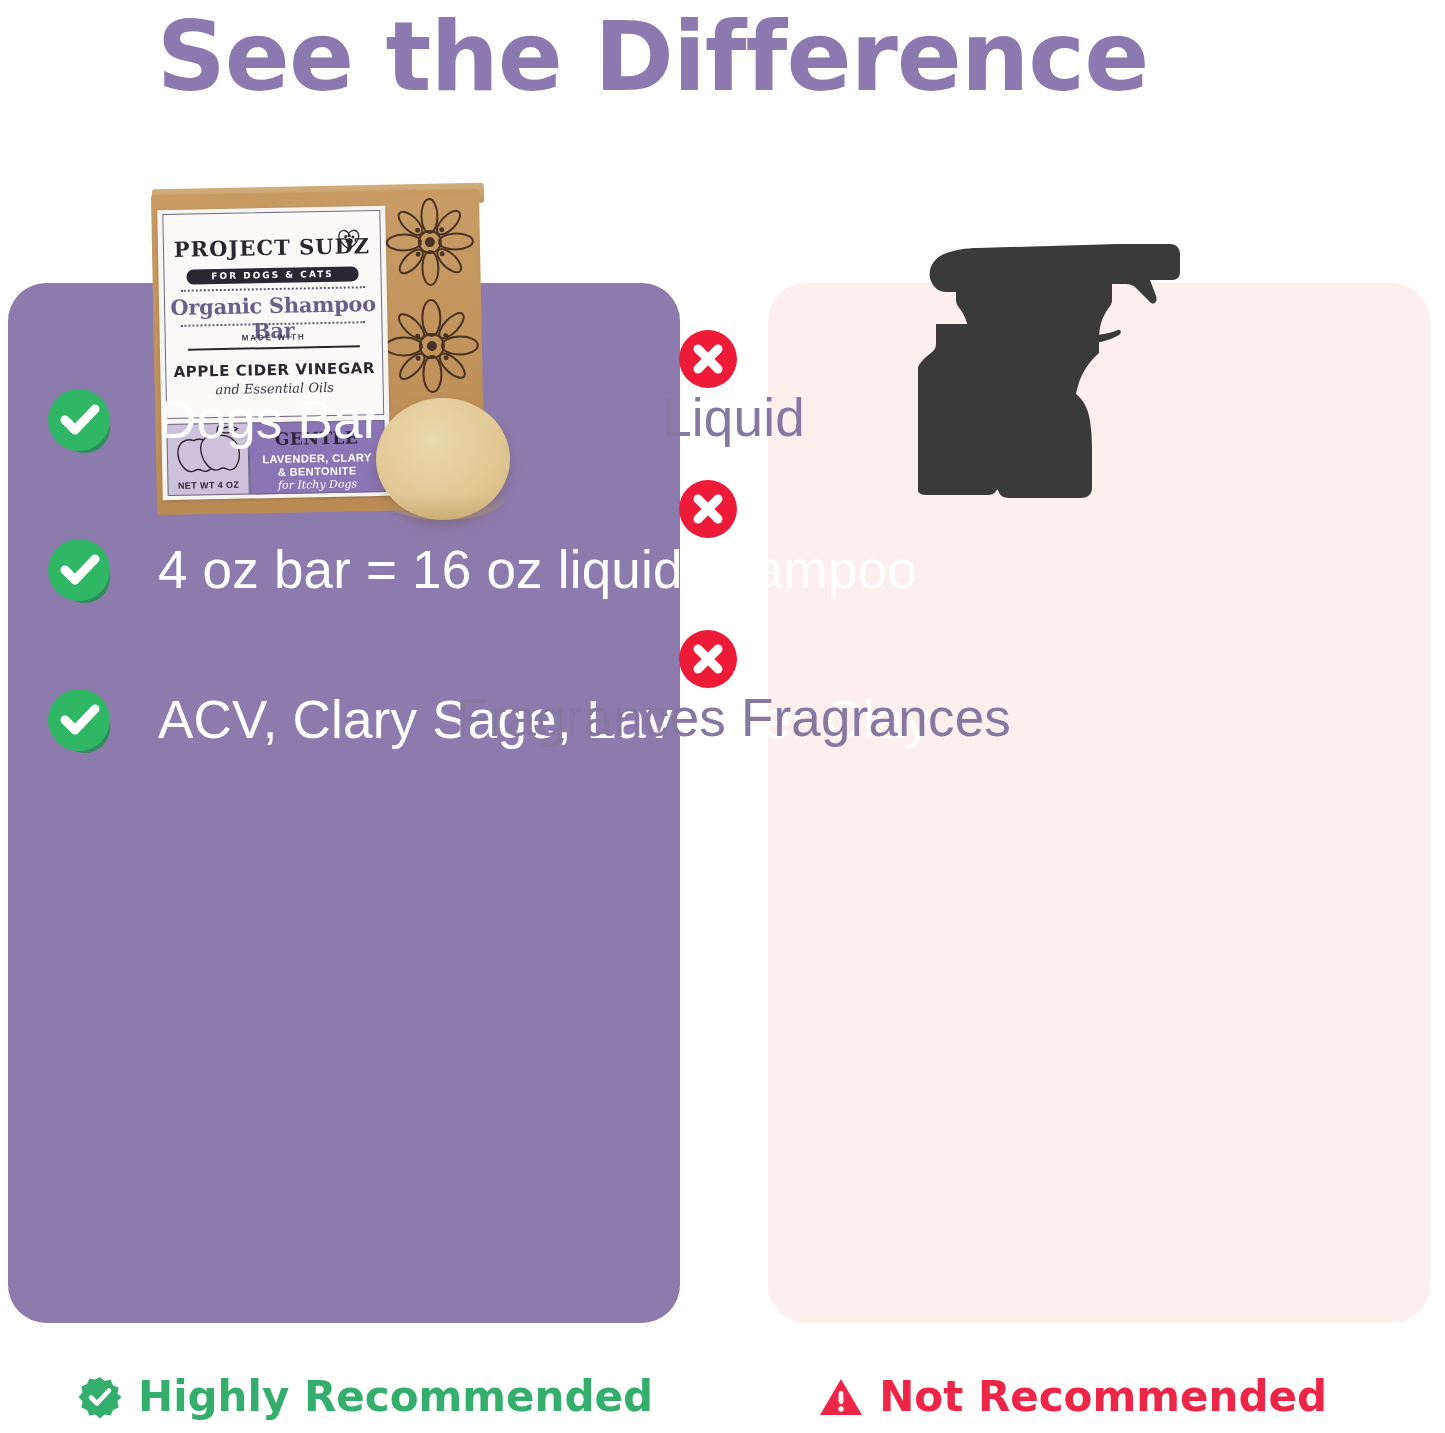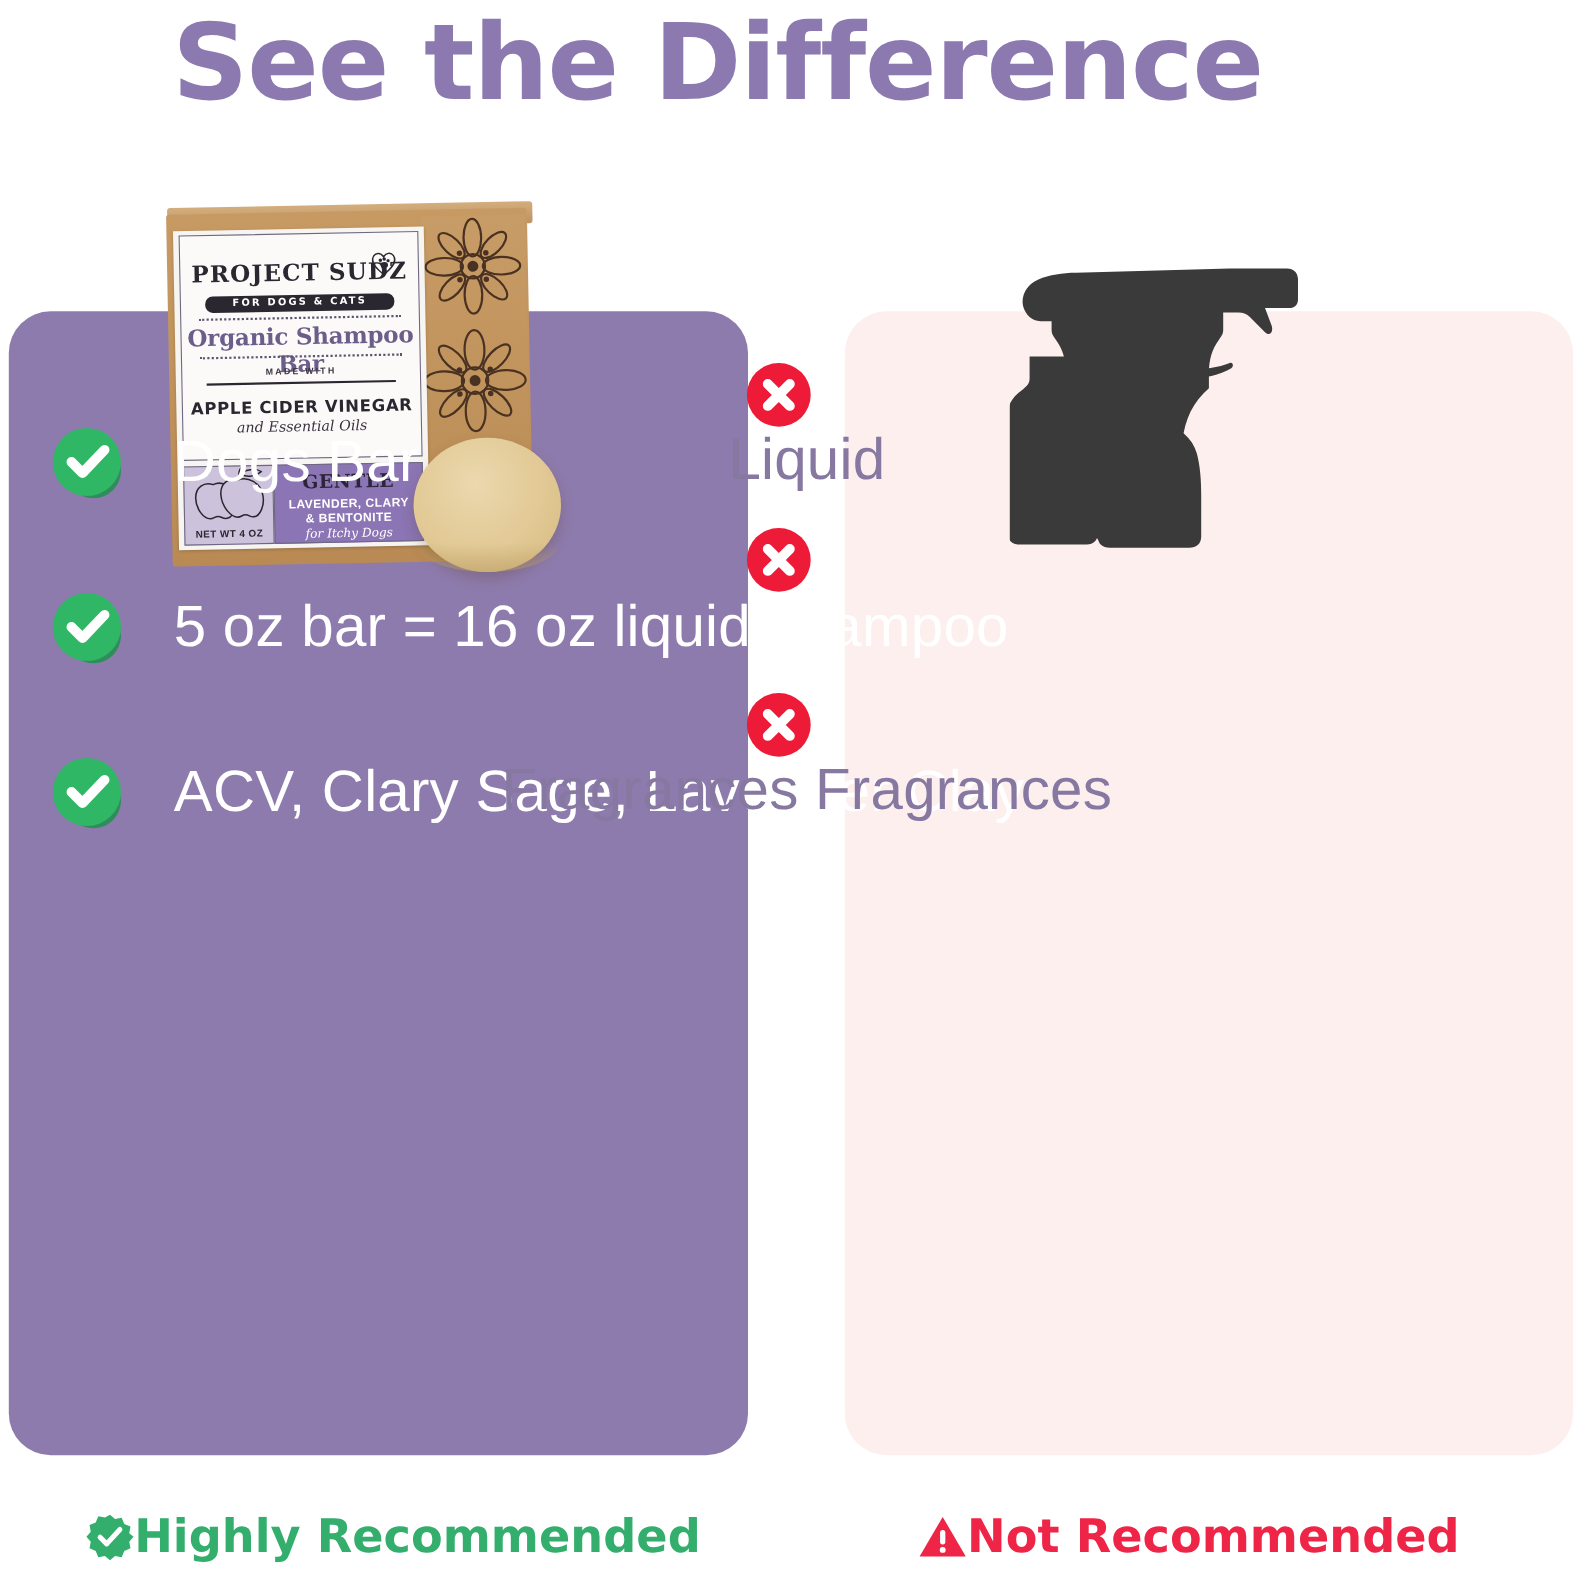--- a/index.html
+++ b/index.html
@@ -132,20 +132,21 @@
     color: #8678A1;
     font-size: 53px;
     letter-spacing: .2px;
   }
 
   
   .footer-item {
     position: absolute;
     display: flex;
     align-items: center;
+    gap: 16px;
     font-size: 42px;
     font-weight: bold;
     font-family: "DejaVu Sans", sans-serif;
   }
   .footer-left  { left: 78px;  top: 1372px; color: #33AE6C; }
   .footer-right { right: 118px; top: 1372px; color: #EE2547; }
   .footer-icon { flex: 0 0 auto; display: block; }
 
   
   .product {
@@ -491,21 +492,21 @@
   <div class="row">
     <span class="badge-cell">
       <span class="check-badge">
         <span class="shadow"></span>
           <span class="disc"></span>
         <svg width="62" height="62" viewBox="0 0 62 62">
           <path d="M17 31 l10 10 l20 -21" fill="none" stroke="#ffffff" stroke-width="9" stroke-linecap="round" stroke-linejoin="round"></path>
         </svg>
       </span>
     </span>
-    <span class="row-text">5 oz bar = 16 oz liquid shampoo</span>
+    <span class="row-text">4 oz bar = 16 oz liquid shampoo</span>
   </div>
 
 
   <div class="row">
     <span class="badge-cell">
       <span class="check-badge">
         <span class="shadow"></span>
           <span class="disc"></span>
         <svg width="62" height="62" viewBox="0 0 62 62">
           <path d="M17 31 l10 10 l20 -21" fill="none" stroke="#ffffff" stroke-width="9" stroke-linecap="round" stroke-linejoin="round"></path>

